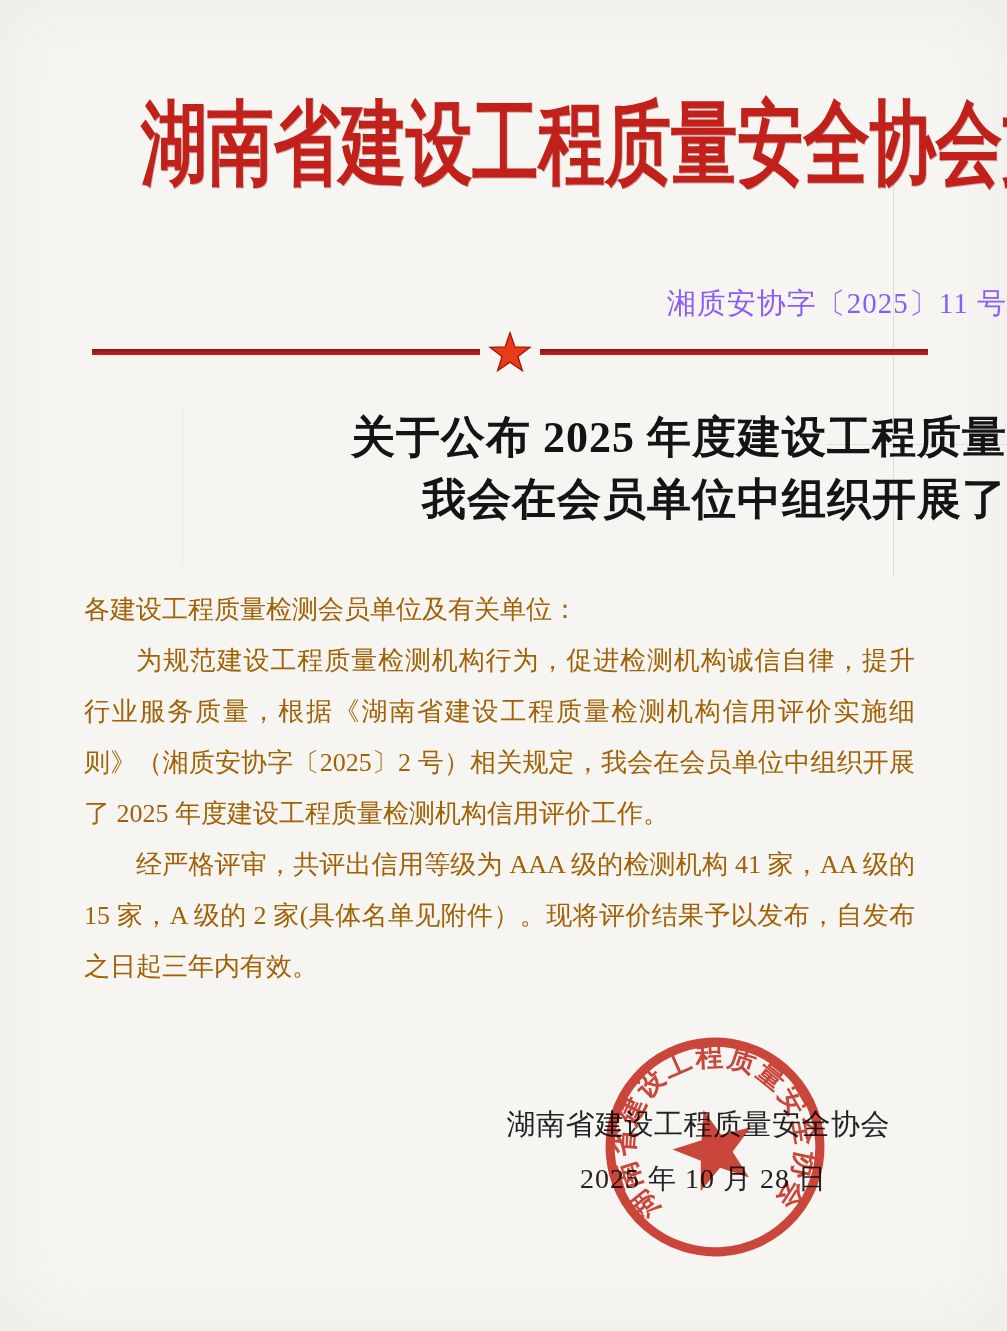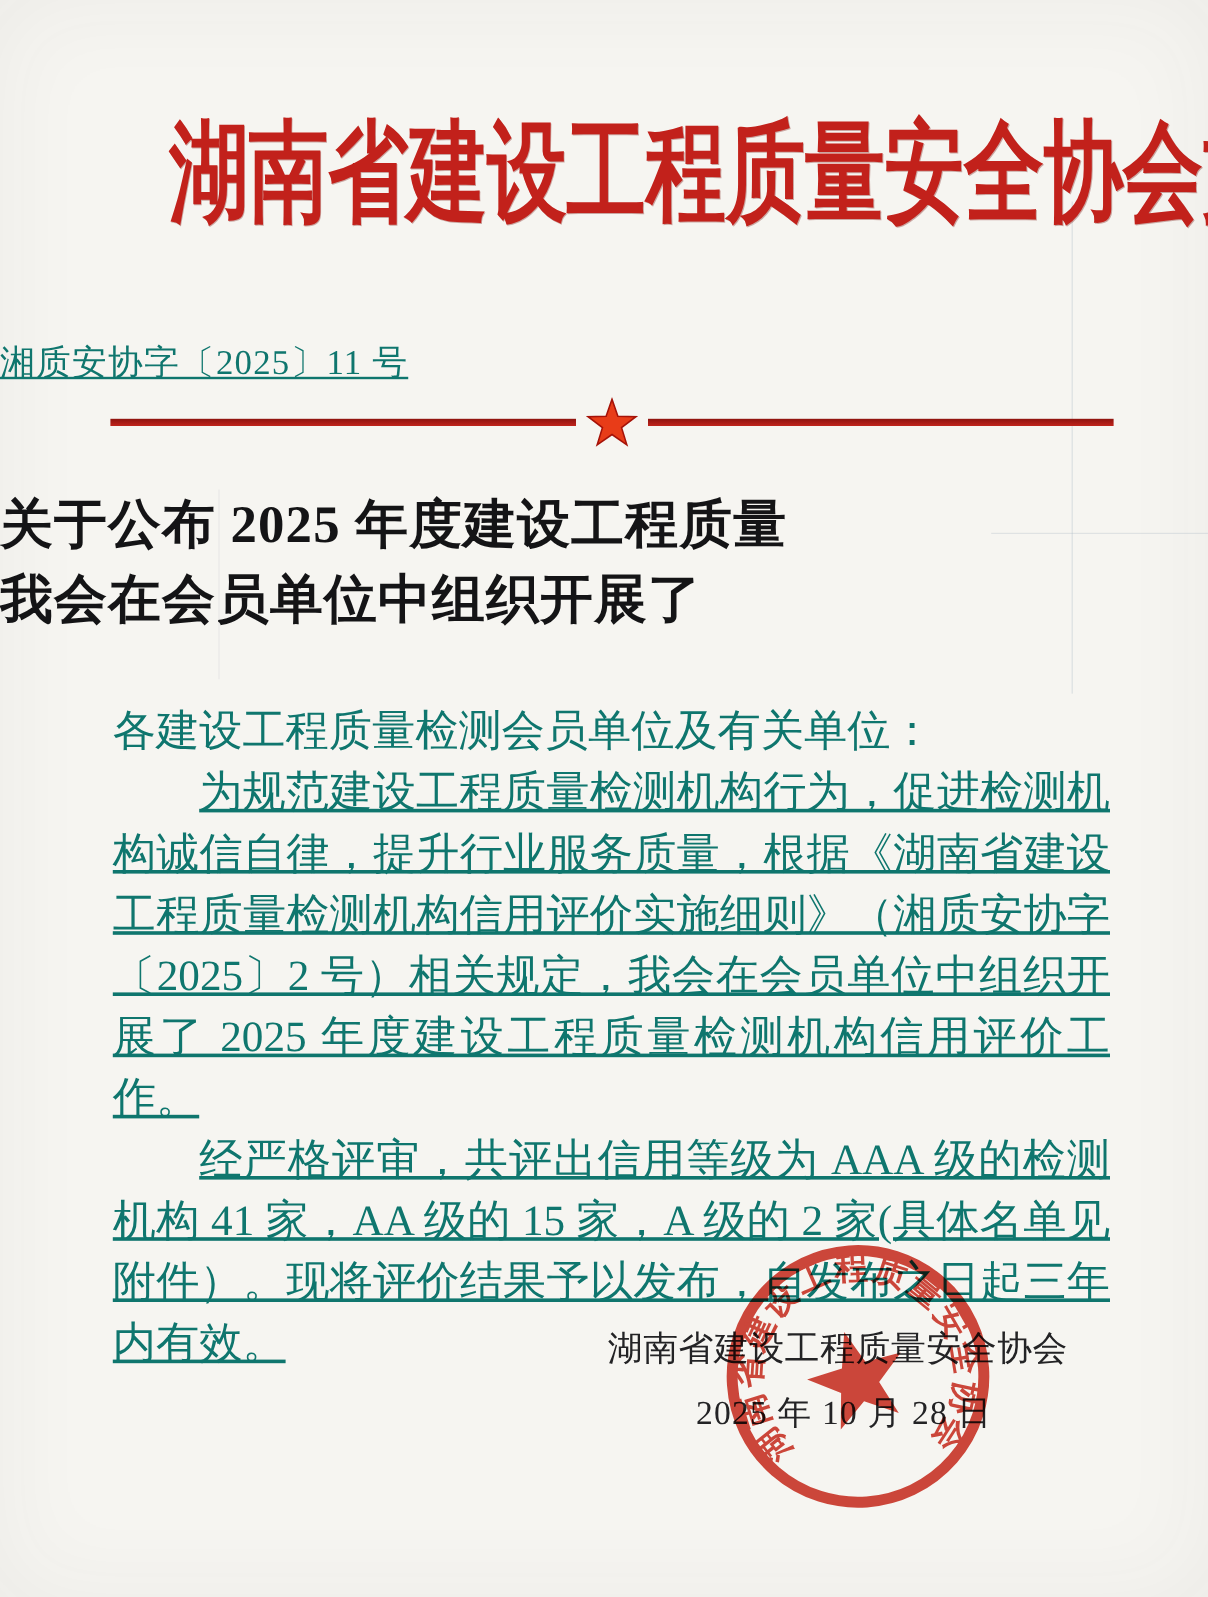--- a/index.html
+++ b/index.html
@@ -24,48 +24,47 @@
     text-align:center;
     font-size:92px;line-height:100px;font-weight:bold;
     color:#c2211b;
     transform:scaleX(0.72);
     transform-origin:50% 50%;
     white-space:nowrap;
     text-shadow:1px 1px 0 rgba(120,20,15,0.35);
   }
   .doc-number{
     position:absolute;top:286px;left:0;width:100%;
-    text-align:left;
+    text-align:right;
     font-size:29px;line-height:34px;
-    color:#0f766e;
+    color:#8b5cf6;
     letter-spacing:1px;
-    text-decoration:underline;
   }
   .rule-row{
     position:absolute;top:331px;left:92px;width:836px;height:42px;
     display:flex;align-items:center;
   }
   .rule-line{flex:1;height:6px;background:linear-gradient(#8e130f,#c0241c);}
   .rule-star{width:44px;height:42px;margin:0 8px;flex:0 0 auto;}
   .doc-title{
     position:absolute;top:407px;left:0;width:100%;
-    text-align:left;
+    text-align:right;
     font-weight:bold;
     font-size:44px;line-height:62px;
     color:#141416;
     letter-spacing:1px;
   }
   .body-text{
-    position:absolute;top:584px;left:94px;width:831px;
-    font-size:36px;line-height:51px;
+    position:absolute;top:584px;left:84px;width:831px;
+    font-size:26px;line-height:51px;
     text-align:justify;
-    color:#0f766e;
+    color:#a16207;
   }
   .body-text p{margin:0;}
-  .body-text p.indent{text-indent:2em;text-decoration:underline;}
+  .body-text p.indent{text-indent:2em;}
   .sign-name{
     position:absolute;top:1106px;right:117px;
     font-size:29px;line-height:36px;
     letter-spacing:0.5px;color:#232325;
   }
   .sign-date{
     position:absolute;top:1161px;right:180px;
     font-size:28px;line-height:36px;
     letter-spacing:1px;color:#232325;
   }

